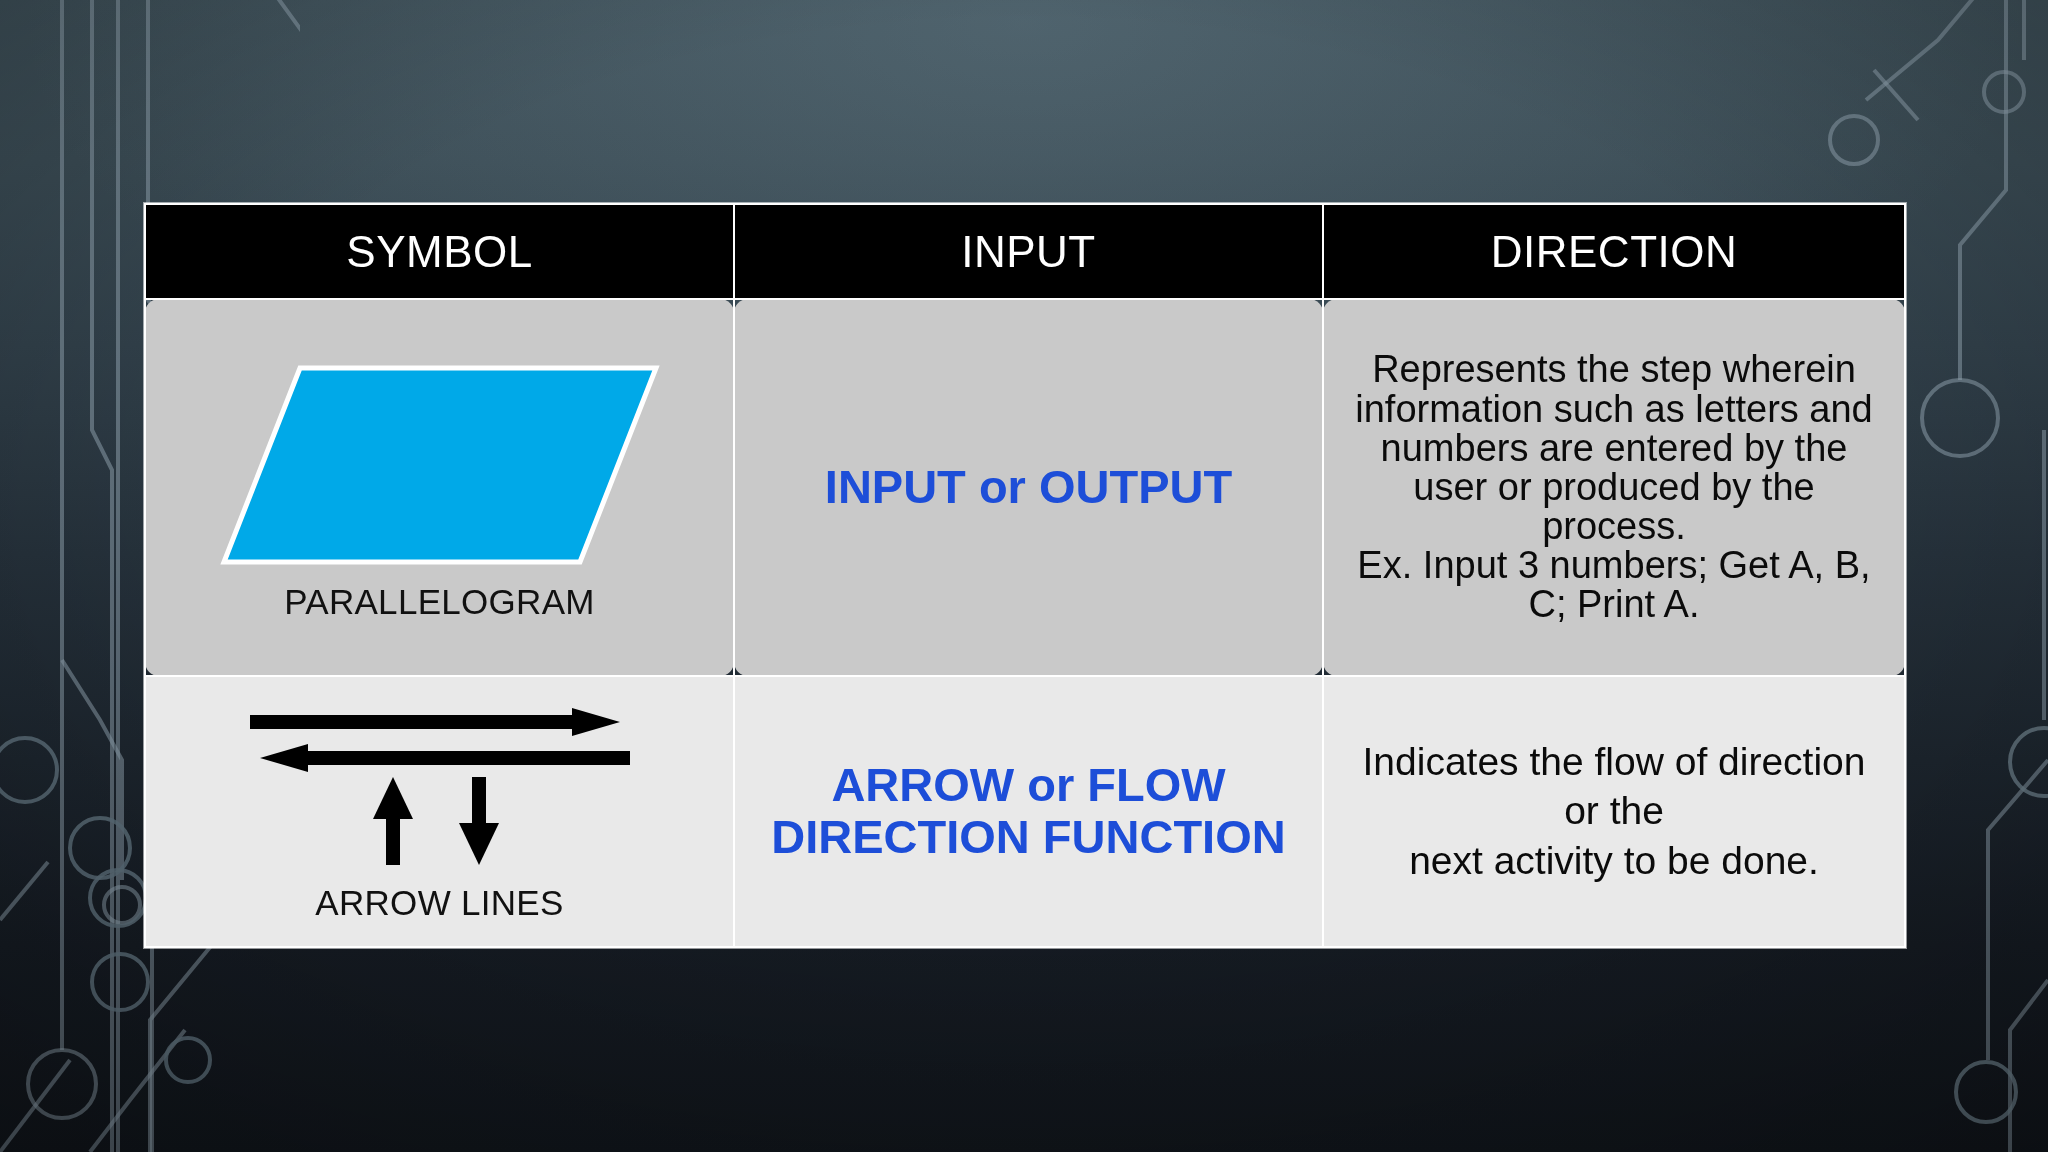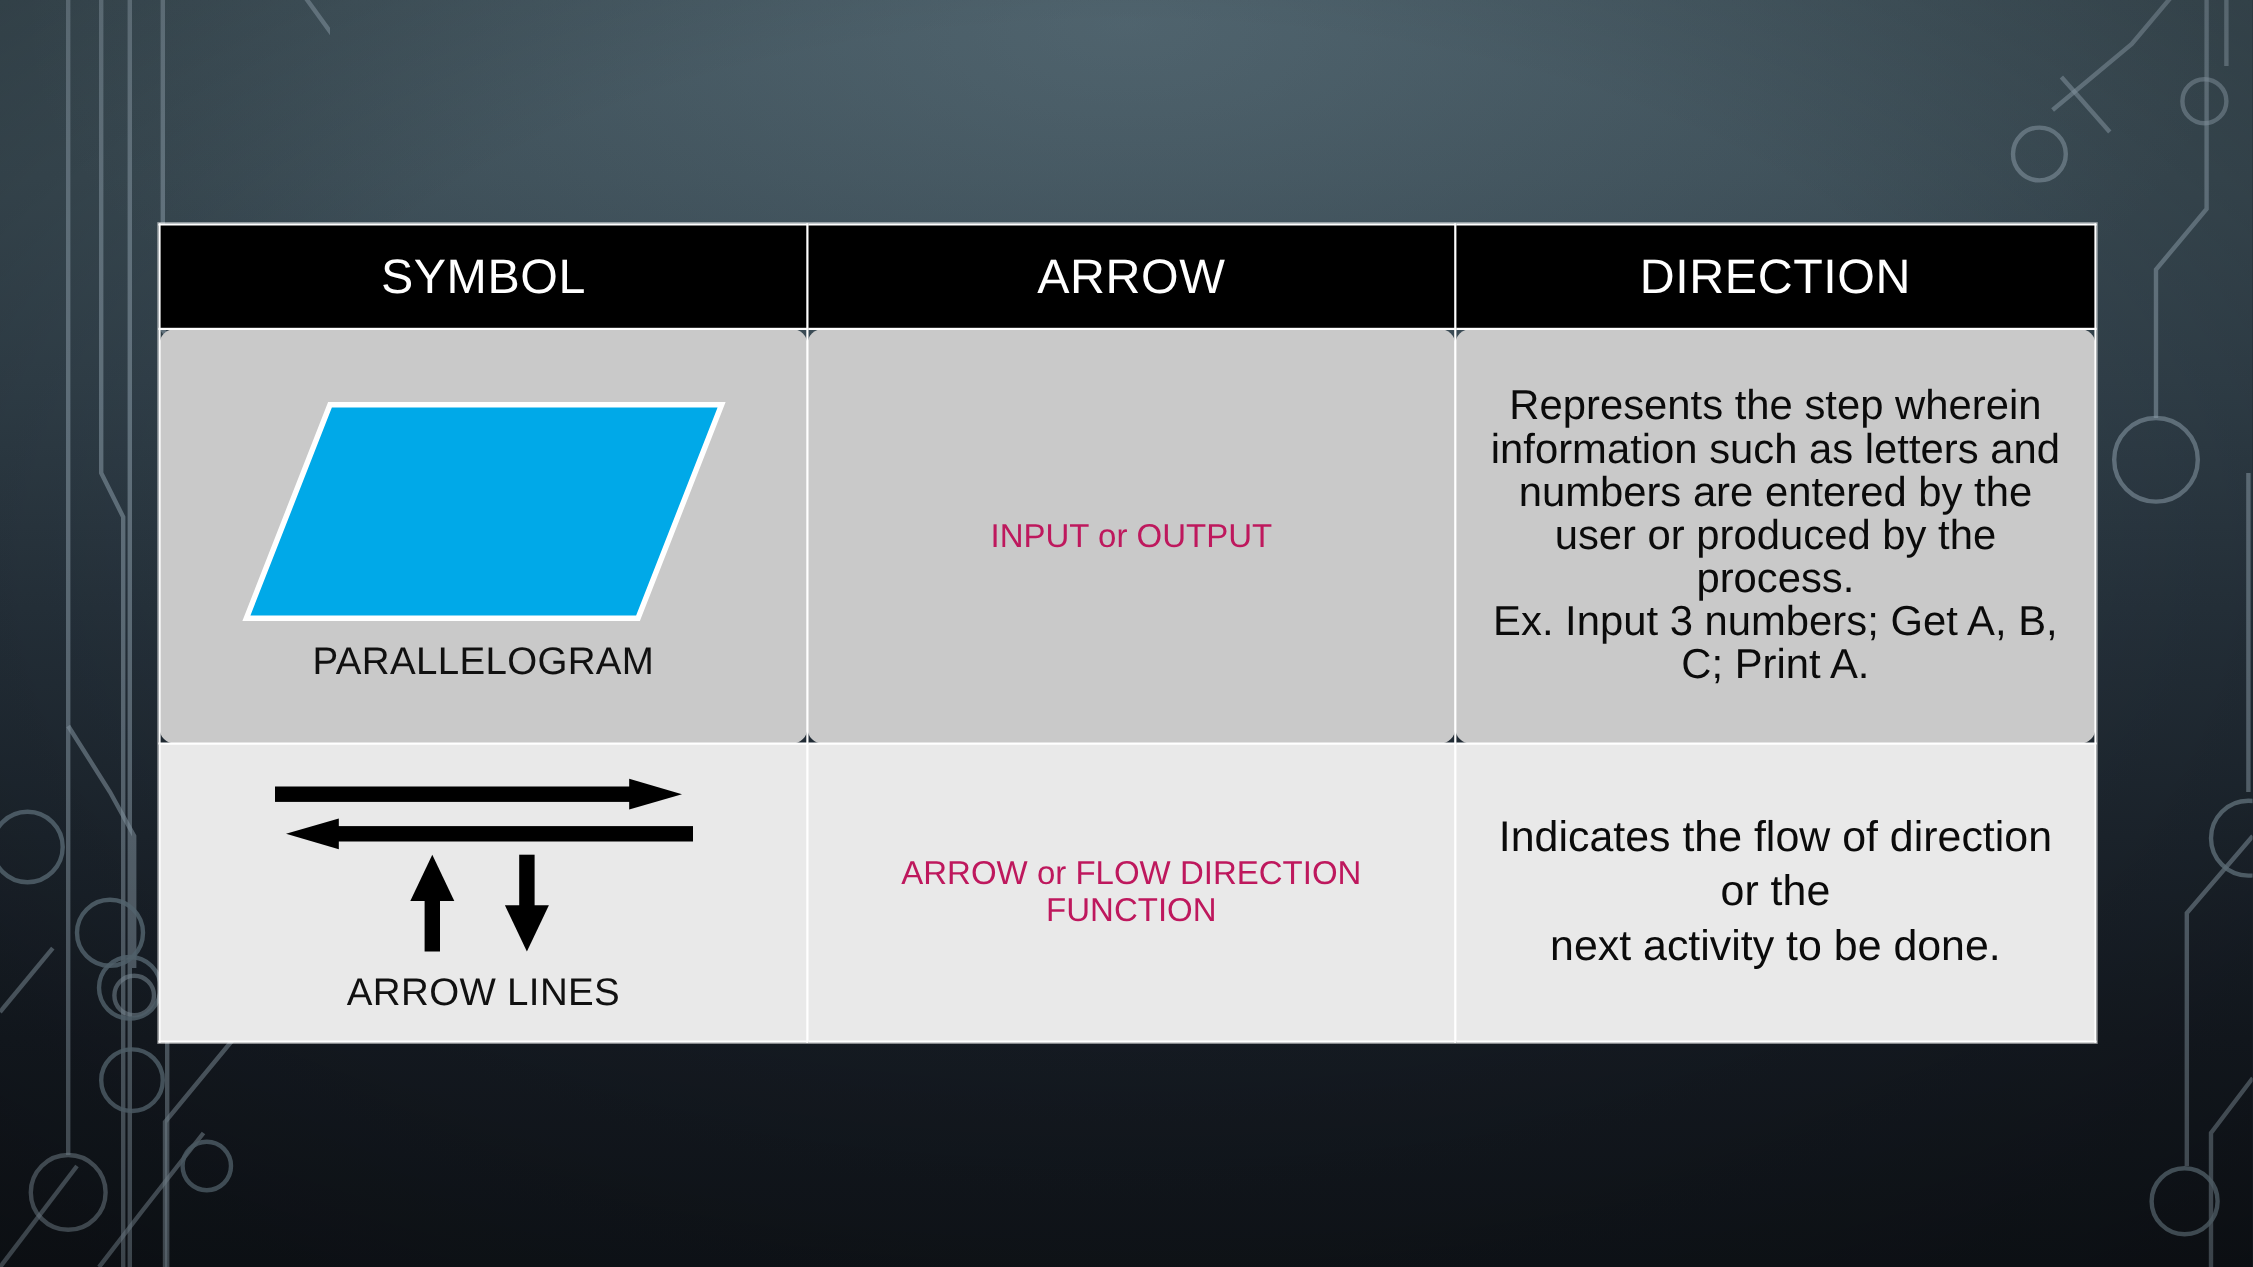--- a/index.html
+++ b/index.html
@@ -74,21 +74,21 @@
     align-items:center; justify-content:center;
     height:100%;
   }
   .symbol-caption {
     font-size:35px; color:#111; margin-top:14px;
     letter-spacing:0.3px; line-height:1;
   }
   .row-arrow .symbol-caption { margin-top:18px; }
 
   .name-text {
-    font-weight:normal; font-size:30px; color:#be185d;
+    font-weight:bold; font-size:47px; color:#1d4ed8;
     line-height:1.12; padding:6px 12px;
   }
   .function-text {
     font-size:38px; color:#0b0b0b; line-height:1.03;
     padding:8px 22px; white-space:pre-line;
   }
   tbody tr.row-arrow .function-text { font-size:39px; line-height:1.28; }
 
   
   .para-svg  { display:block; width:440px; height:210px; }
@@ -156,21 +156,21 @@
 
   <table id="symbol-table">
     <colgroup>
       <col class="c-symbol">
         <col class="c-name">
         <col class="c-function">
     </colgroup>
     <thead>
       <tr>
         <th>SYMBOL</th>
-        <th>ARROW</th>
+        <th>INPUT</th>
         <th>DIRECTION</th>
       </tr>
     </thead>
     <tbody>
 
       <tr class="row-input">
         <td class="cell-symbol">
           <div class="symbol-wrap">
             <svg class="para-svg" viewBox="0 0 440 210" aria-hidden="true">
               <polygon points="80,8 436,8 360,202 4,202" fill="#00a9e8" stroke="#ffffff" stroke-width="5"></polygon>

